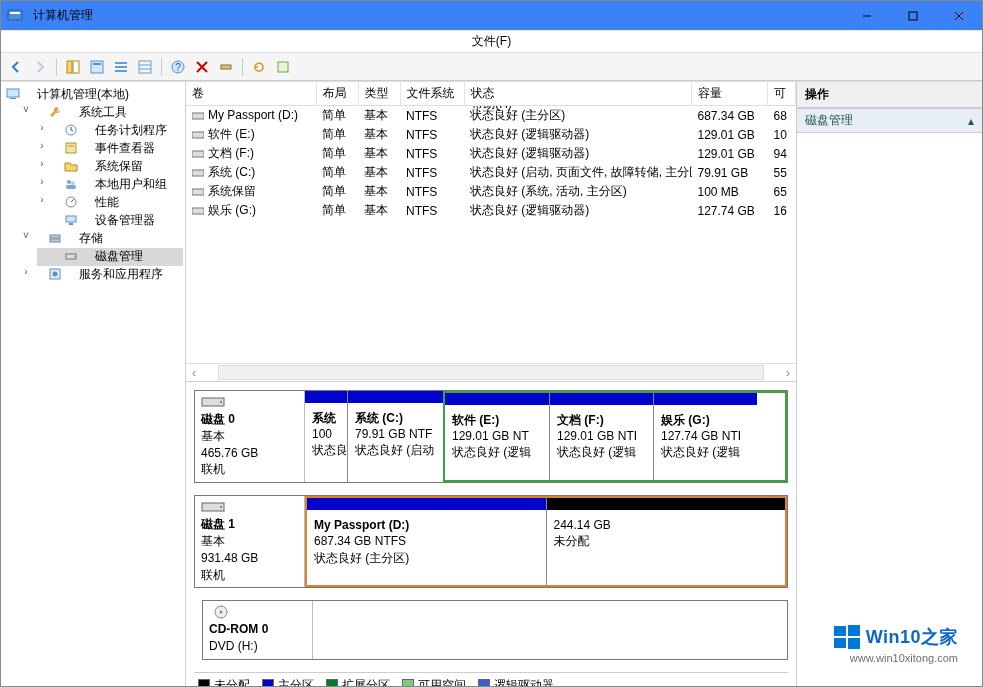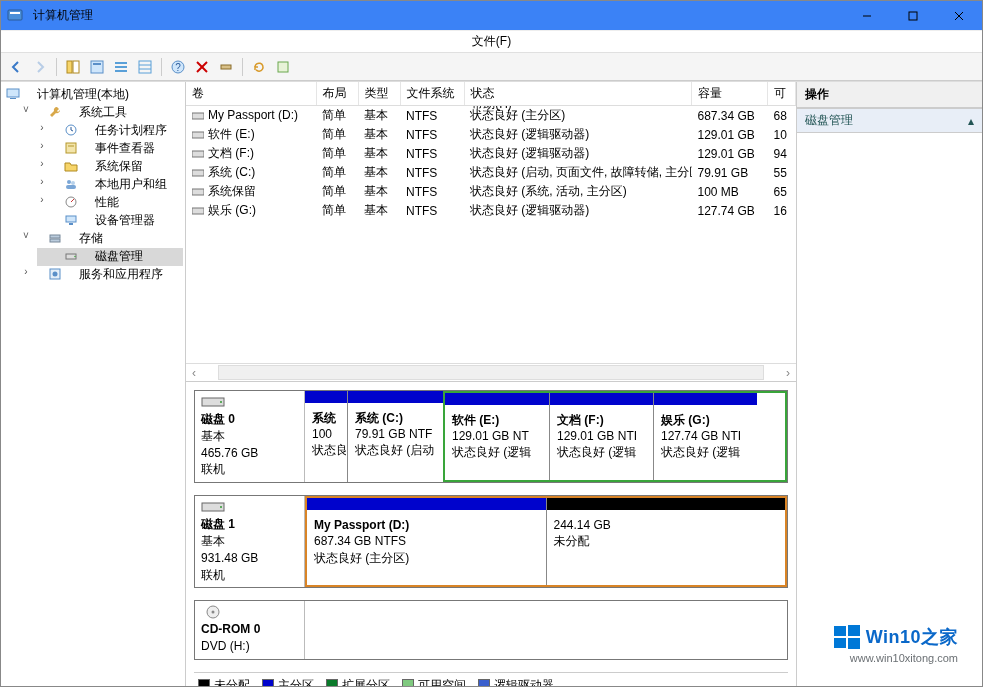--- a/index.html
+++ b/index.html
@@ -518,21 +518,21 @@
                   <div class="pbody"><b>My Passport  (D:)</b><br>687.34 GB NTFS<br>状态良好 (主分区)</div>
                 </div>
                 <div class="part" style="width: 220px; flex: 1 1 0%;">
                   <div class="stripe black"></div>
                   <div class="pbody">244.14 GB<br>未分配</div>
                 </div>
               </div>
             </div>
         </div>
 
-        <div class="disk-row" style="min-height:40px;">
+        <div class="disk-row" style="min-height:40px;margin-left:8px;">
           <div class="disk-label">
             <span class="dicon"><svg viewBox="0 0 24 14" width="24" height="14">
                   <circle cx="12" cy="7" r="6" fill="#eee" stroke="#888"></circle>
                   <circle cx="12" cy="7" r="1.5" fill="#888"></circle>
                 </svg></span>
             <b>CD-ROM 0</b>
             <span>DVD (H:)</span>
           </div>
           <div class="disk-parts"></div>
         </div>

